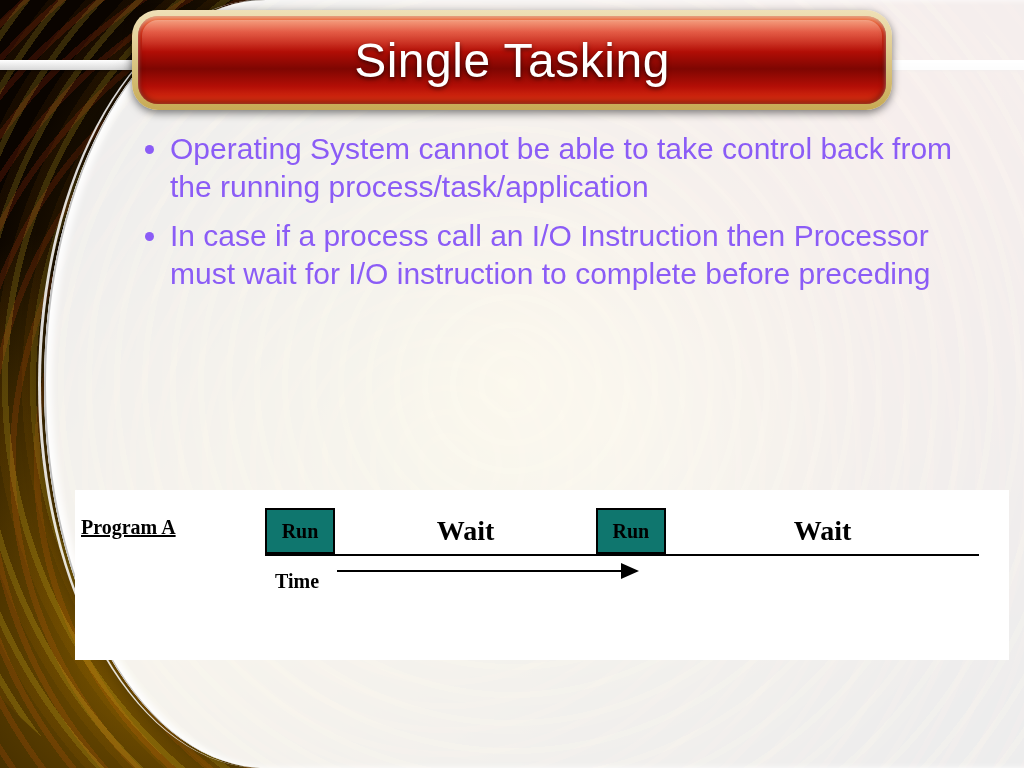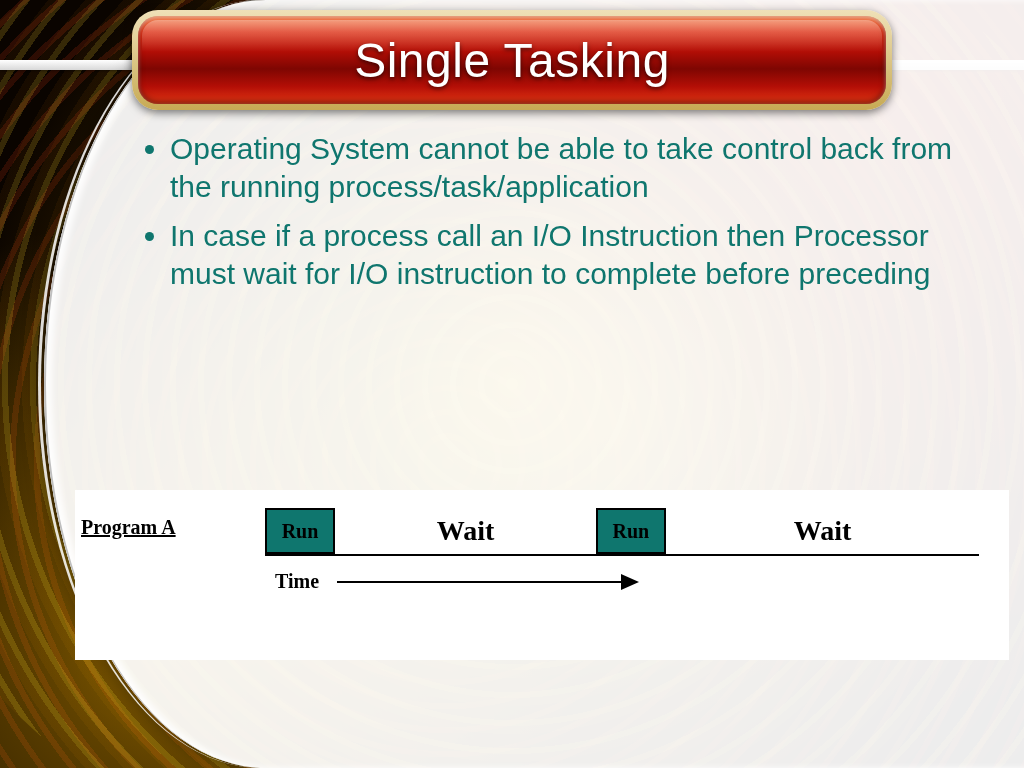--- a/index.html
+++ b/index.html
@@ -86,21 +86,21 @@
     pointer-events:none;
   }
   .title-text {
     color:#fff; font-size:48px; letter-spacing:.5px;
     text-shadow: 0 2px 4px rgba(0,0,0,.6);
   }
 
   
   .content {
     position:absolute; top:130px; left:130px; right:24px;
-    font-size:30px; color:#0f766e; line-height:1.28;
+    font-size:30px; color:#8b5cf6; line-height:1.28;
   }
   .content ul { list-style: disc; padding-left: 40px; }
   .content li { margin-bottom: 10px; }
 
   
   .diagram {
     position:absolute; left:75px; right:15px; top:490px; height:170px;
     background:#fff;
     font-family: "Times New Roman", Times, serif; font-weight:bold;
   }
@@ -112,21 +112,21 @@
   }
   .runbox {
     width:70px; border:2px solid #000; display:flex; align-items:center; justify-content:center;
     font-size:20px; background:#0f766e;
   }
   .waitspan {
     flex:1; display:flex; align-items:center; justify-content:center; font-size:28px;
   }
   .waitspan.last { flex:1.2; }
 
-  .time-row { position:absolute; left:200px; top:80px; display:flex; align-items:center; gap:18px; }
+  .time-row { position:absolute; left:200px; top:80px; display:flex; gap:18px; }
   .time-label { font-size:20px; }
   .arrow {
     width:300px; height:2px; background:#000; position:relative;
   }
   .arrow::after {
     content:""; position:absolute; right:-2px; top:-7px;
     border-left:18px solid #000; border-top:8px solid transparent; border-bottom:8px solid transparent;
   }
   .caption { position:absolute; left:0; right:0; top:118px; text-align:center; font-size:22px; }
 

